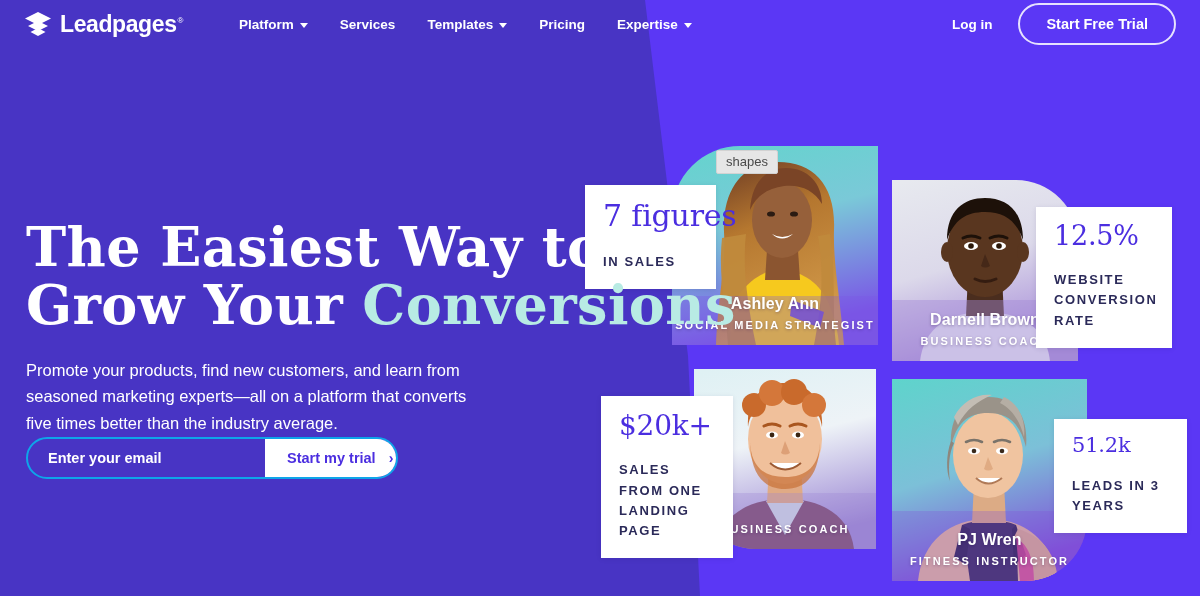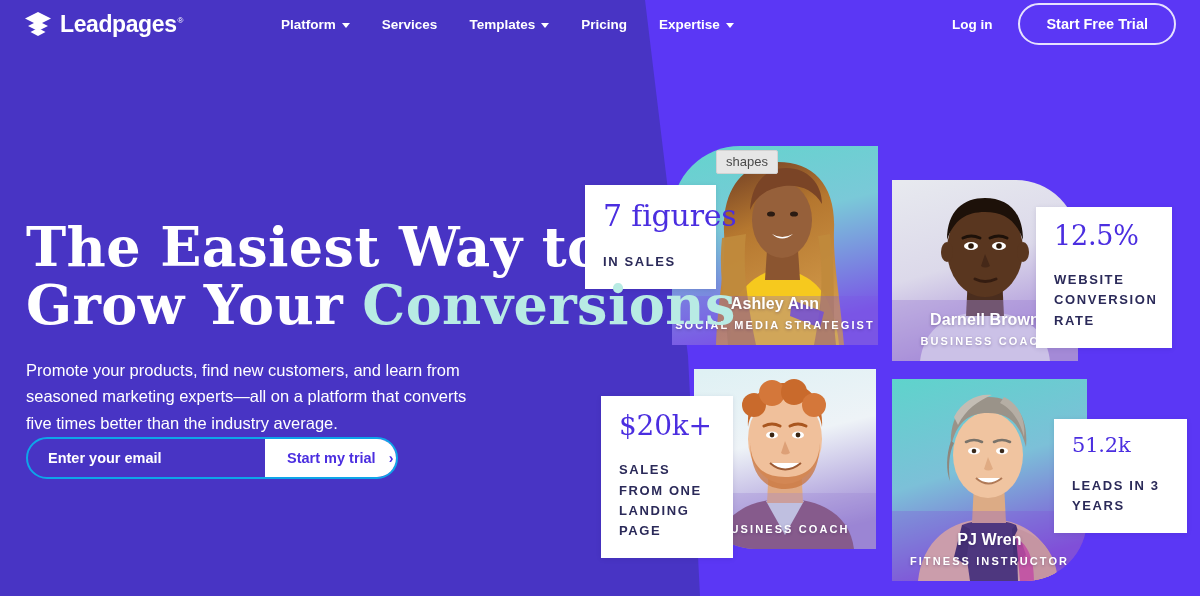--- a/index.html
+++ b/index.html
@@ -16,21 +16,20 @@
   
   #bg-wrap { position: absolute; inset: 0; z-index: 0; }
   #bg-wrap svg { display: block; width: 1200px; height: 596px; }
 
   
   #header {
     position: absolute; top: 0; left: 0;
     width: 1200px; height: 48px;
     display: flex; align-items: center;
     z-index: 40;
-    gap: 42px;
   }
 
   #logo {
     display: flex; align-items: center; gap: 8px;
     margin-left: 24px; cursor: pointer;
   }
   #logo .mark { width: 28px; height: 26px; display: block; }
   #logo .wordmark {
     color: #ffffff; font-size: 23px; font-weight: bold;
     letter-spacing: -0.4px; line-height: 1;

